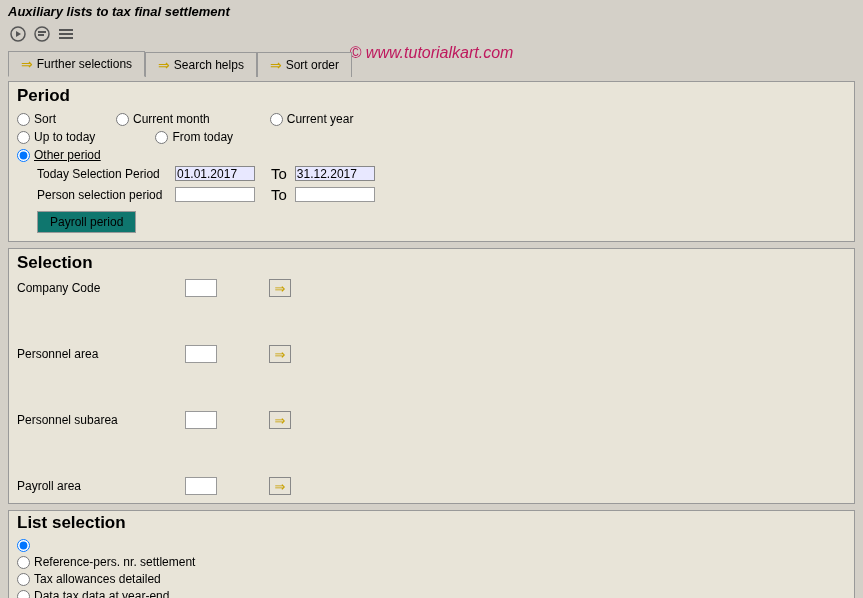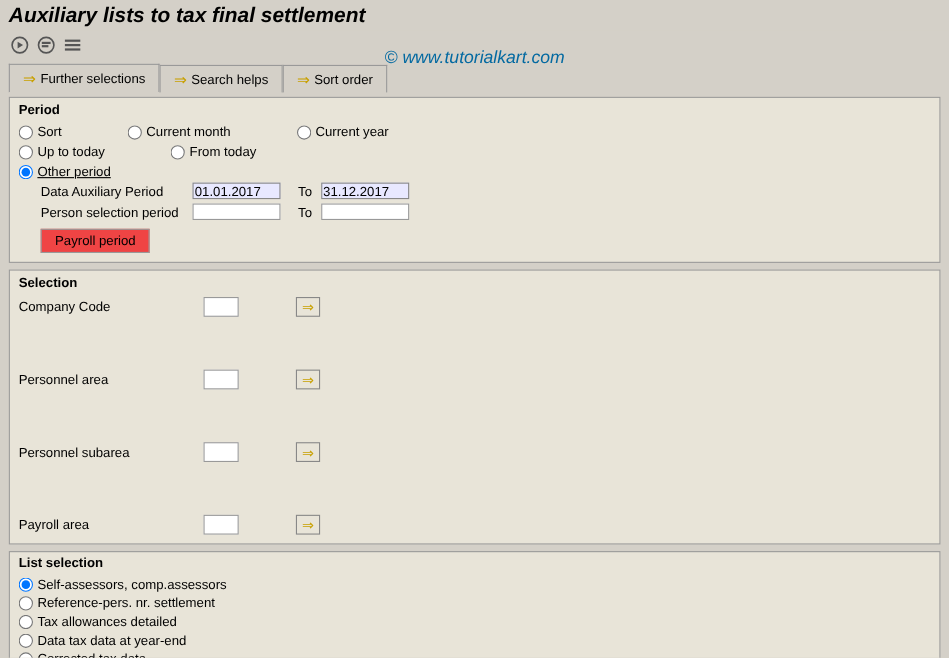--- a/index.html
+++ b/index.html
@@ -9,21 +9,21 @@
       background-color: #d4d0c8;
       width: 863px;
       height: 598px;
       overflow: hidden;
     }
     .title-bar {
       background: #d4d0c8;
       padding: 4px 8px 2px 8px;
       font-weight: bold;
       font-style: italic;
-      font-size: 19px;
+      font-size: 13px;
       color: #000;
     }
     .toolbar {
       display: flex;
       align-items: center;
       padding: 3px 8px;
       gap: 4px;
       background: #d4d0c8;
     }
     .toolbar-icon {
@@ -32,21 +32,21 @@
       display: inline-flex;
       align-items: center;
       justify-content: center;
       cursor: pointer;
     }
     .watermark {
       position: absolute;
       top: 44px;
       left: 50%;
       transform: translateX(-50%);
-      color: #0369a1;
+      color: #be185d;
       font-size: 16px;
       font-style: italic;
       pointer-events: none;
       white-space: nowrap;
     }
     .tab-bar {
       display: flex;
       align-items: center;
       padding: 4px 8px 0 8px;
       gap: 0;
@@ -79,21 +79,21 @@
       flex-direction: column;
       gap: 6px;
     }
     .section {
       border: 1px solid #999;
       background: #e8e4d8;
       padding: 4px 8px 8px 8px;
     }
     .section-title {
       font-weight: bold;
-      font-size: 12px;
+      font-size: 17px;
       margin-bottom: 6px;
       color: #000;
     }
     .radio-row {
       display: flex;
       align-items: center;
       gap: 4px;
       margin-bottom: 3px;
       text-decoration: underline;
     }
@@ -132,25 +132,25 @@
       font-size: 12px;
       padding: 1px 1px;
       width: 80px;
     }
     .field-input.date {
       width: 80px;
       background: #e8e8ff;
       border: 1px solid #888;
     }
     .field-to-label {
-      font-size: 12px;
+      font-size: 15px;
       margin-left: 8px;
     }
     .payroll-btn {
-      background: #ef4444;
+      background: #0f766e;
       border: 1px solid #999;
       padding: 3px 12px;
       font-size: 12px;
       cursor: pointer;
       margin-left: 20px;
       margin-top: 4px;
     }
     .sel-label {
       font-size: 12px;
     }
@@ -271,21 +271,21 @@
     
     <div class="radio-row">
       <div class="radio-item">
         <input type="radio" name="period" id="other-period" checked="" style="">
         <label for="other-period">Other period</label>
       </div>
     </div>
 
     
     <div class="field-row">
-      <span class="field-label">Data Auxiliary Period</span>
+      <span class="field-label">Today Selection Period</span>
       <input type="text" class="field-input date" value="01.01.2017" style="">
       <span class="field-to-label">To</span>
       <input type="text" class="field-input date" value="31.12.2017" style="">
     </div>
 
     
     <div class="field-row">
       <span class="field-label">Person selection period</span>
       <input type="text" class="field-input" value="" style="">
       <span class="field-to-label">To</span>
@@ -315,21 +315,20 @@
       <span class="sel-label">Payroll area</span>
       <input type="text" class="sel-input" value="" style="">
       <div class="sel-arrow-btn">⇒</div>
     </div>
   </div>
 
   <div class="list-selection-section">
     <div class="section-title">List selection</div>
     <div class="list-radio-item">
       <input type="radio" name="list-selection" id="self-assessors" checked="" style="">
-      <label for="self-assessors">Self-assessors, comp.assessors</label>
     </div>
     <div class="list-radio-item">
       <input type="radio" name="list-selection" id="reference-pers" style="">
       <label for="reference-pers">Reference-pers. nr. settlement</label>
     </div>
     <div class="list-radio-item">
       <input type="radio" name="list-selection" id="tax-allowances" style="">
       <label for="tax-allowances">Tax allowances detailed</label>
     </div>
     <div class="list-radio-item">

